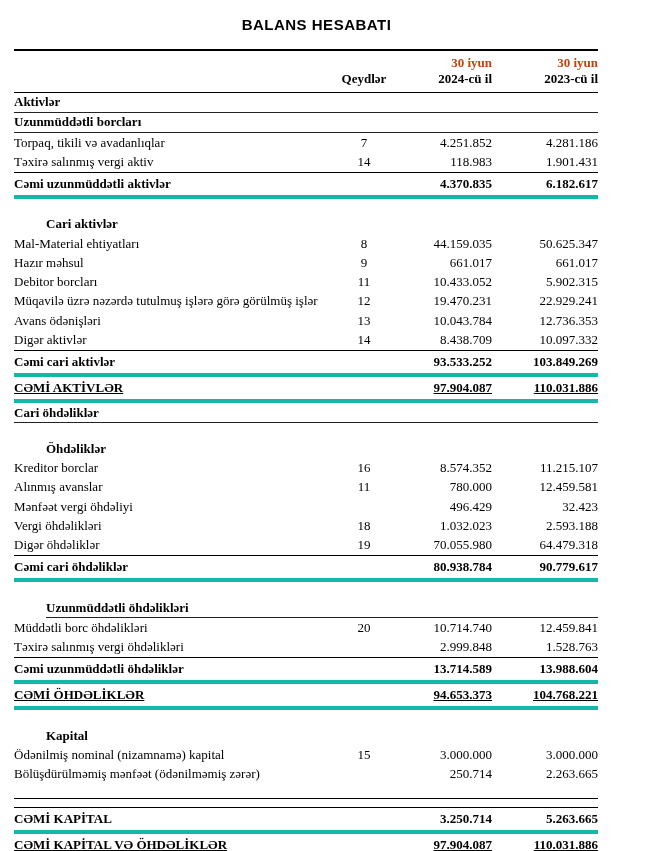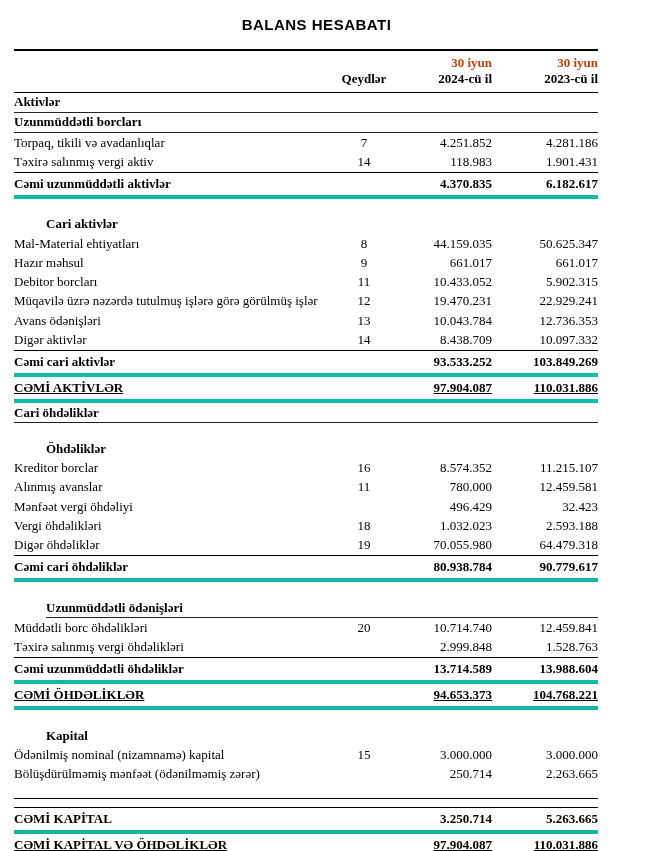--- a/index.html
+++ b/index.html
@@ -196,21 +196,21 @@
       </div>
 
     <div class="row tot">
         <div class="cl">Cəmi cari öhdəliklər</div>
         <div class="cn"></div>
         <div class="cv">80.938.784</div>
         <div class="cv2">90.779.617</div>
       </div>
 
     <div class="row sec mt ul">
-        <div class="cl">Uzunmüddətli ödənişləri</div>
+        <div class="cl">Uzunmüddətli öhdəlikləri</div>
         <div class="cn"></div>
         <div class="cv"></div>
         <div class="cv2"></div>
       </div>
 
     <div class="row">
         <div class="cl">Müddətli borc öhdəlikləri</div>
         <div class="cn">20</div>
         <div class="cv">10.714.740</div>
         <div class="cv2">12.459.841</div>

